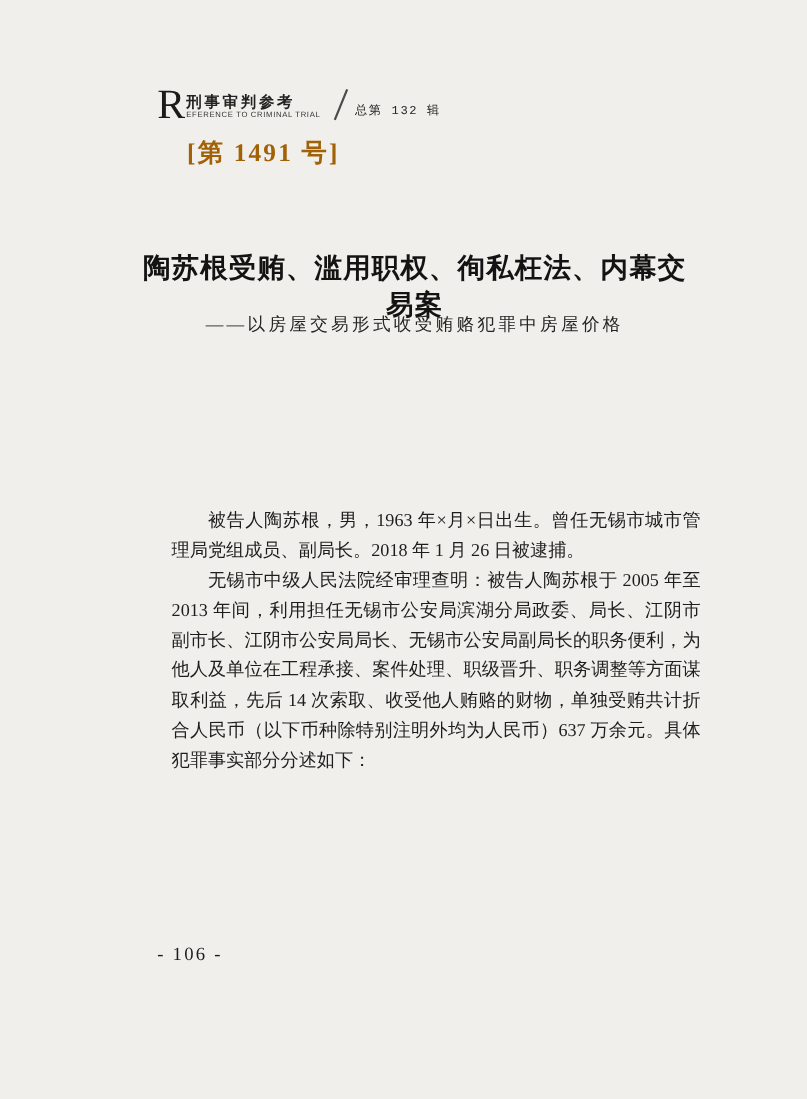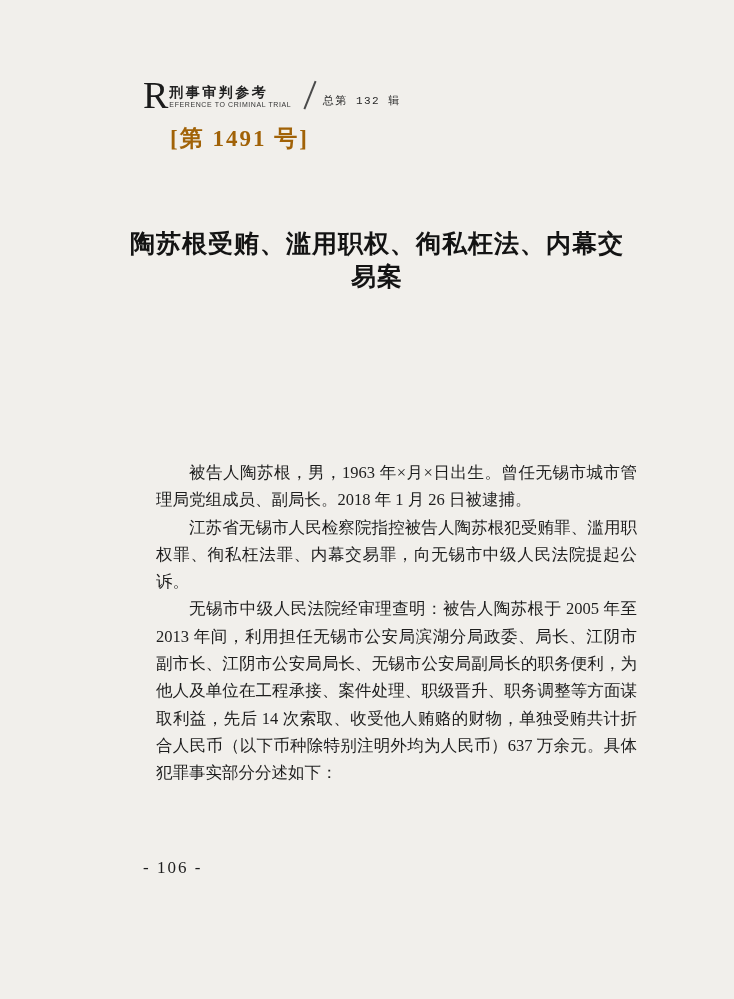--- a/index.html
+++ b/index.html
@@ -116,24 +116,24 @@
     </div>
     <span class="slash"></span>
     <span class="issue">总第 132 辑</span>
   </header>
 
   <div class="case-number">[第 1491 号]</div>
 
   <h1 class="title">陶苏根受贿、滥用职权、徇私枉法、内幕交易案</h1>
 
   <div class="subtitle">
+    <div>——以房屋交易形式收受贿赂犯罪中房屋价格</div>
   </div>
 
 
   <div class="body-text">
     <p>被告人陶苏根，男，1963 年×月×日出生。曾任无锡市城市管理局党组成员、副局长。2018 年 1 月 26 日被逮捕。</p>
-    <p>江苏省无锡市人民检察院指控被告人陶苏根犯受贿罪、滥用职权罪、徇私枉法罪、内幕交易罪，向无锡市中级人民法院提起公诉。</p>
     <p>无锡市中级人民法院经审理查明：被告人陶苏根于 2005 年至 2013 年间，利用担任无锡市公安局滨湖分局政委、局长、江阴市副市长、江阴市公安局局长、无锡市公安局副局长的职务便利，为他人及单位在工程承接、案件处理、职级晋升、职务调整等方面谋取利益，先后 14 次索取、收受他人贿赂的财物，单独受贿共计折合人民币（以下币种除特别注明外均为人民币）637 万余元。具体犯罪事实部分分述如下：</p>
   </div>
 
   <div class="page-number">- 106 -</div>
 
 </div>
 
 </body></html>

